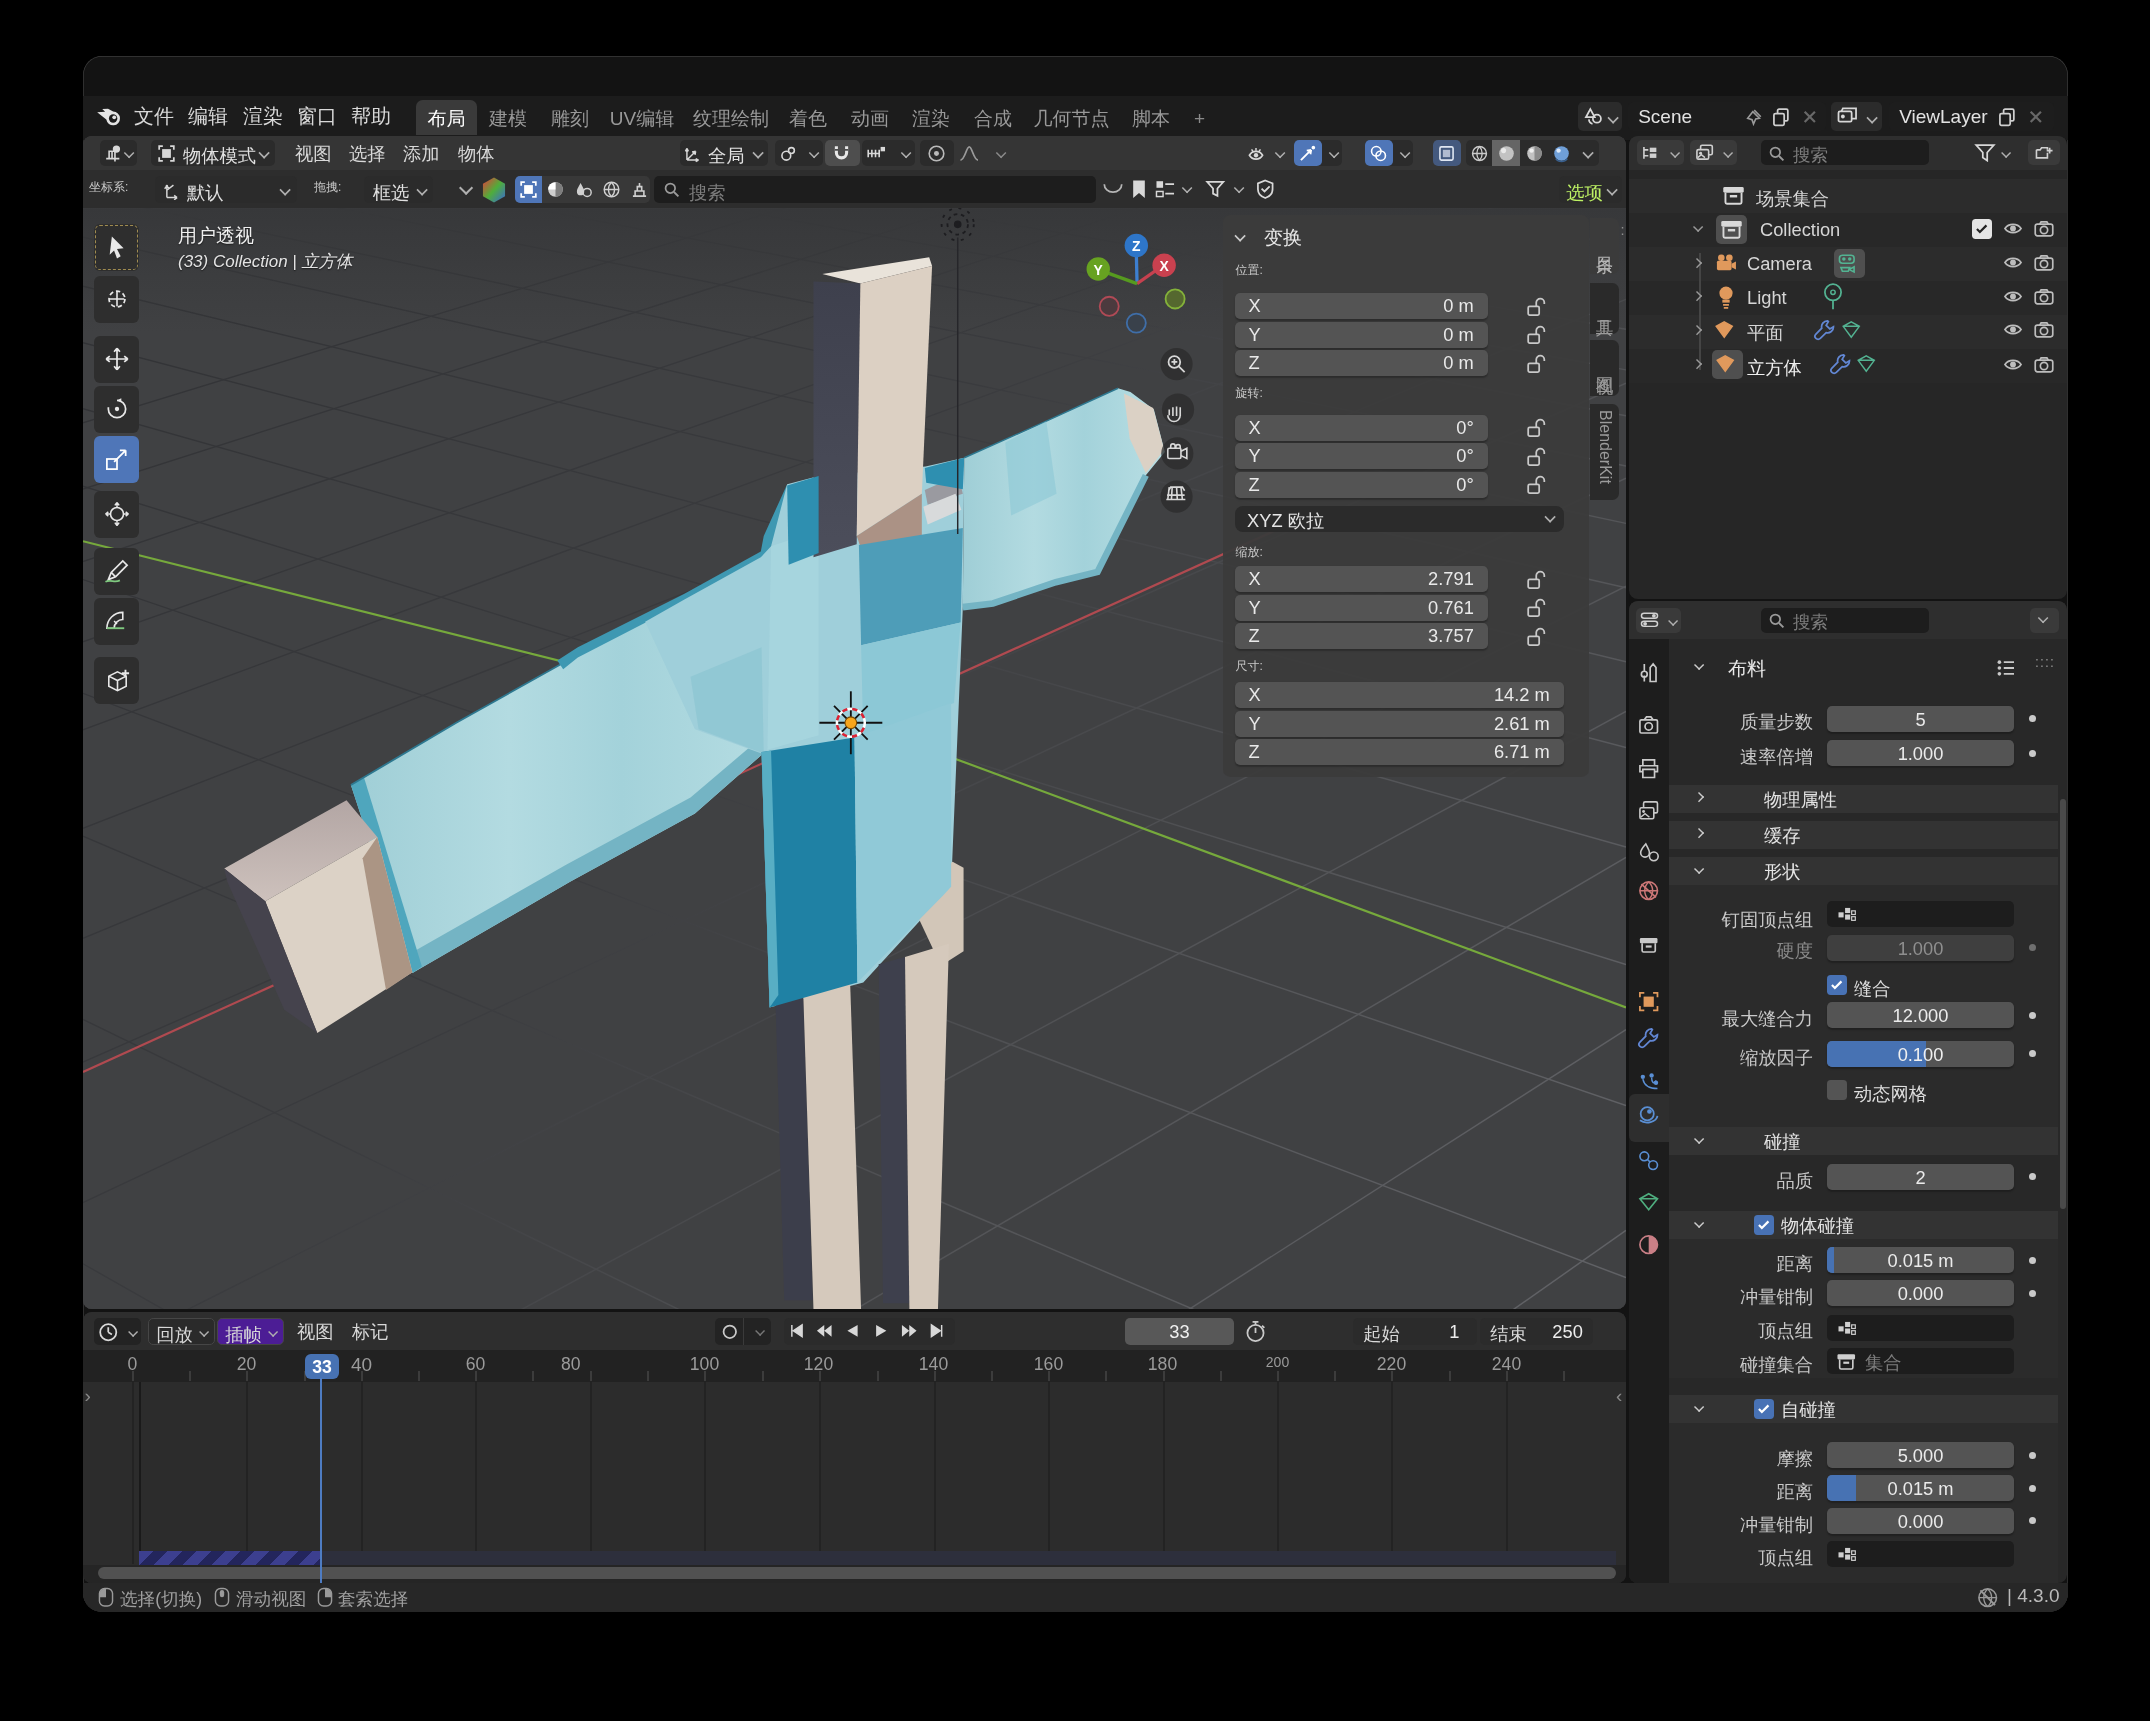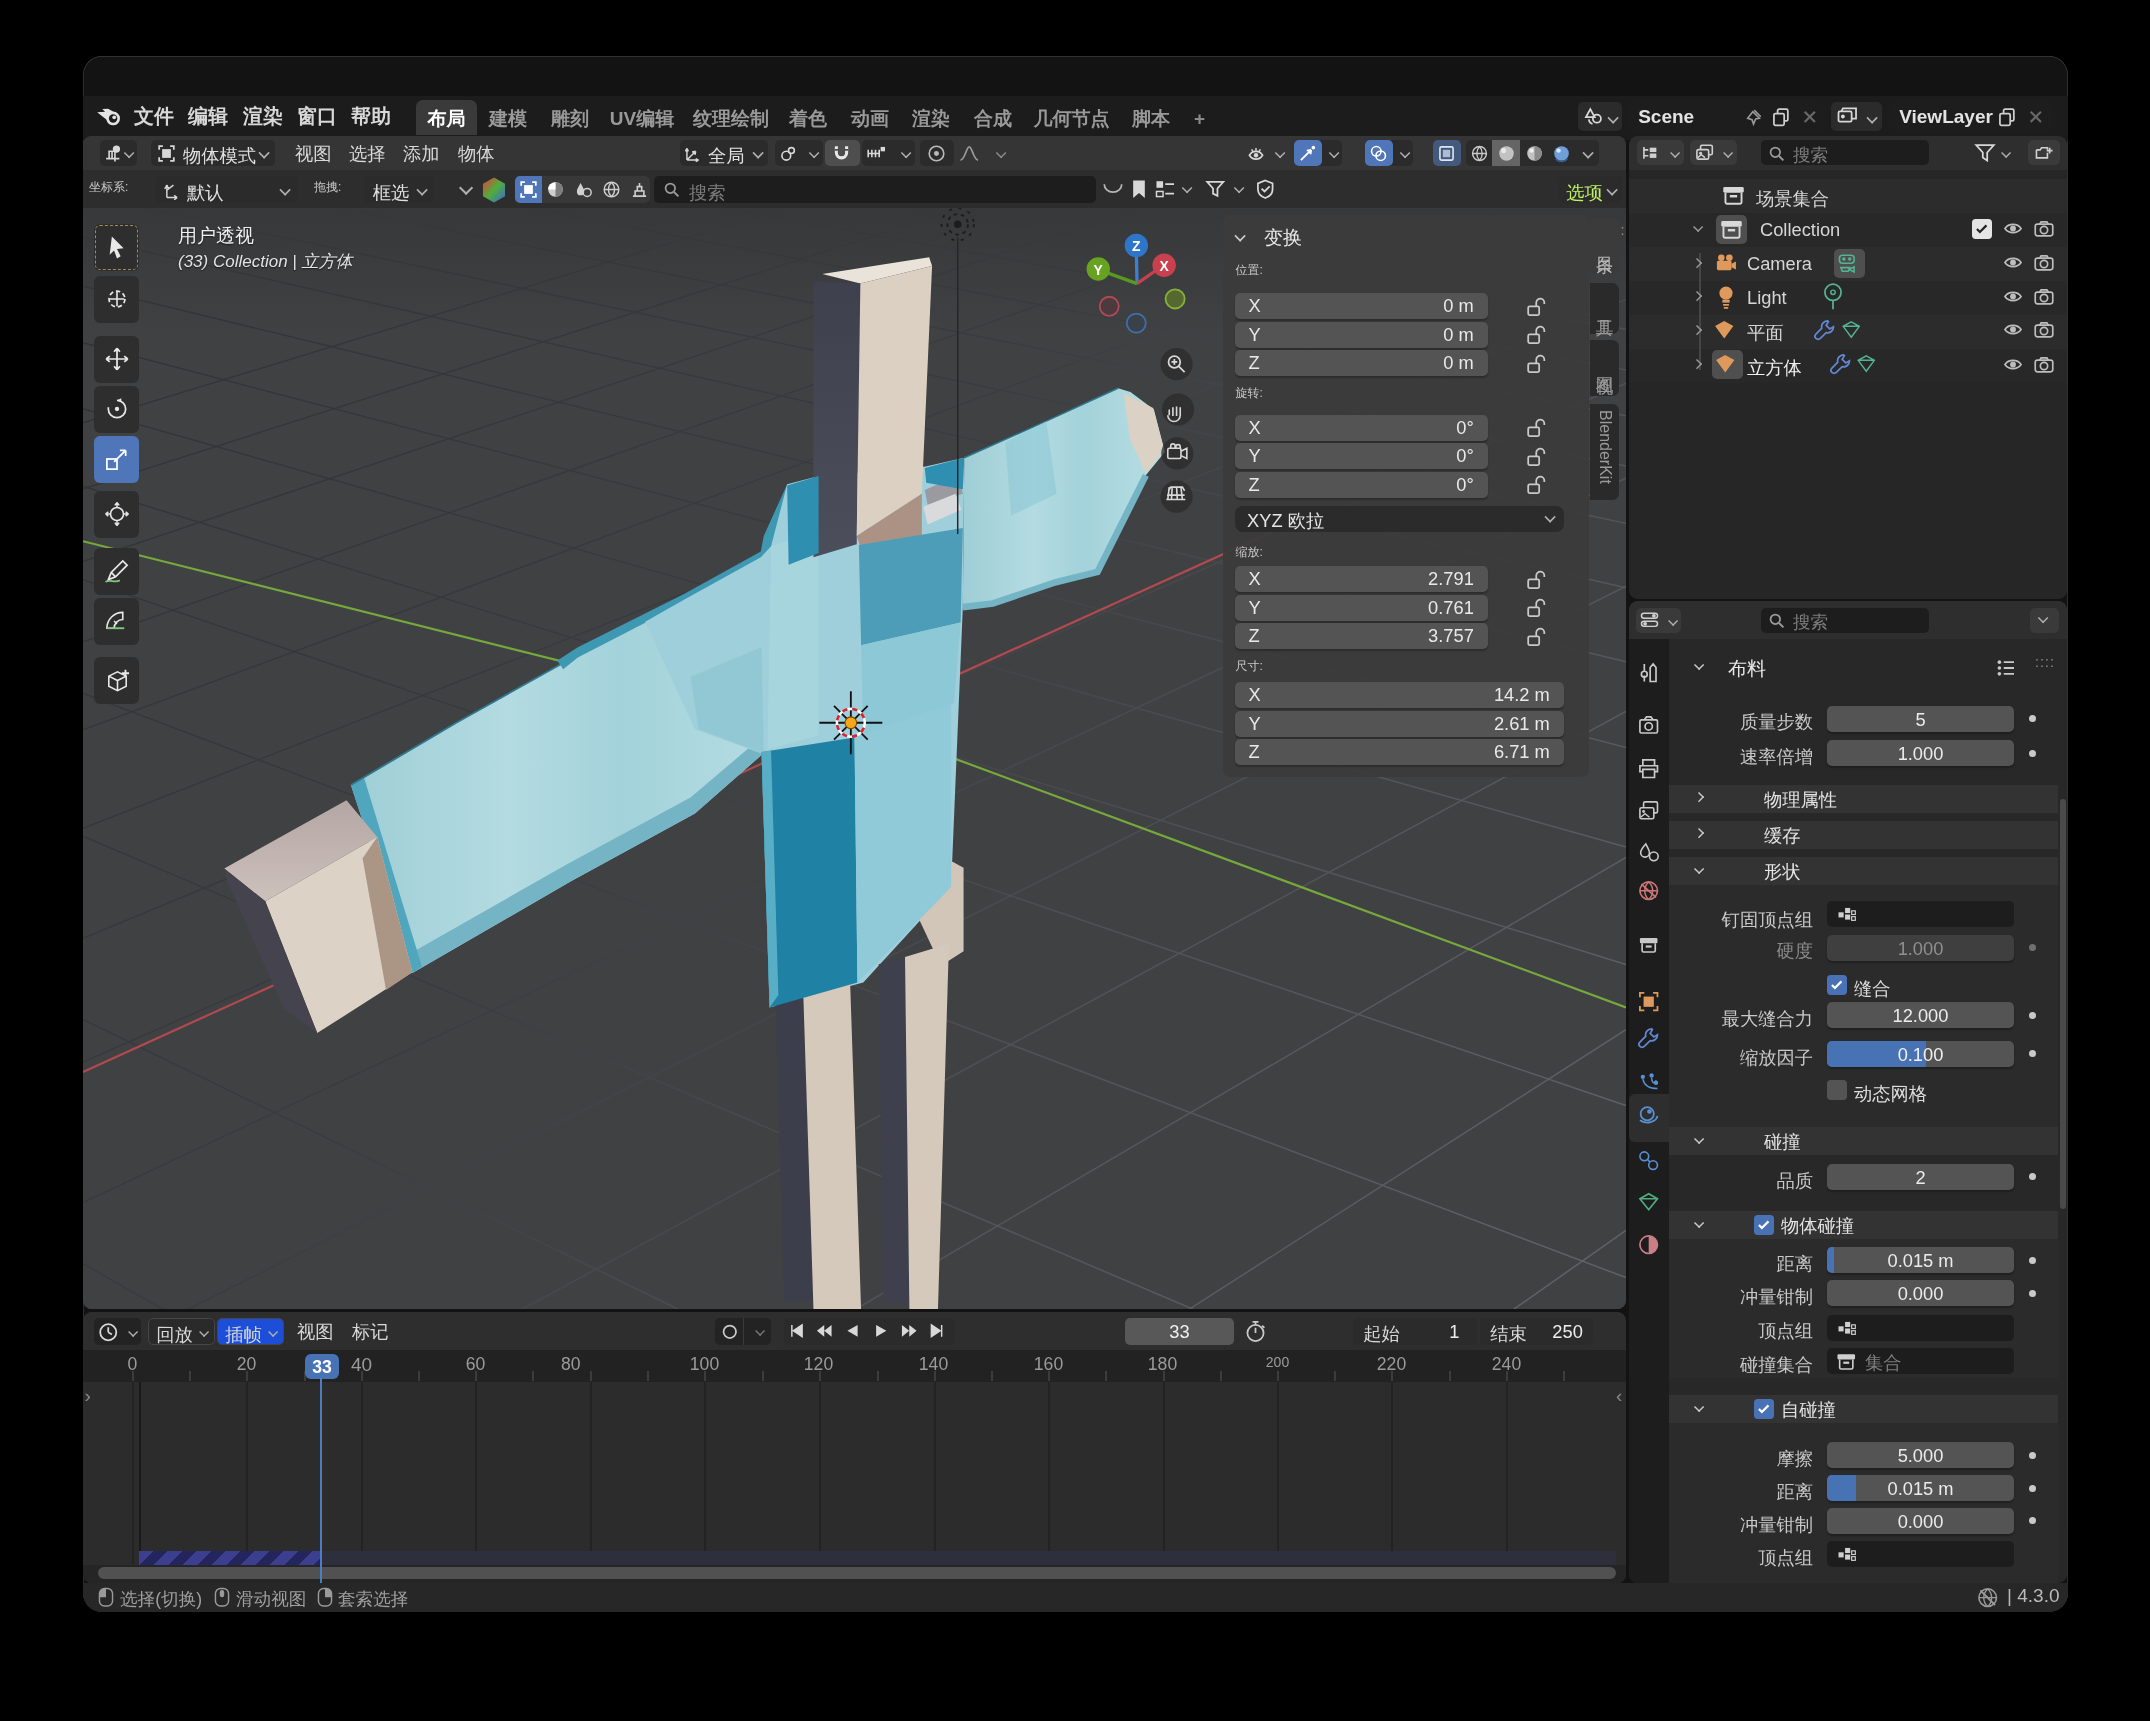--- a/index.html
+++ b/index.html
@@ -8,21 +8,21 @@
   .abs { position:absolute; }
   #win { position:absolute; left:83px; top:56px; width:1985px; height:1556px;
     background:#131313; border-radius:19px; overflow:hidden;
     box-shadow:0 0 0 0.7px #3d3d3d inset; }
   
   #titlebar { position:absolute; left:0; top:0; width:1985px; height:40px; background:#2b2b2b; }
   .tl { position:absolute; top:11px; width:18.3px; height:18.3px; border-radius:50%; }
   #title { position:absolute; top:0; left:0; width:1985px; height:40px; line-height:42px;
     text-align:center; color:#c9c9c9; font-size:21px; font-weight:bold; }
   
-  #topbar { position:absolute; left:0; top:40px; width:1985px; height:44px; background:#1c1c1c;font-weight:bold; }
+  #topbar { position:absolute; left:0; top:40px; width:1985px; height:44px; background:#1c1c1c; }
   .menu { position:absolute; top:0; height:40px; line-height:41px; color:#d8d8d8; font-size:20px; }
   .wtab { position:absolute; top:4.4px; height:35px; line-height:37px; color:#999; font-size:19px;
     text-align:center; border-radius:6.6px 6.6px 0 0; }
   .wtab.act { background:#3a3a3a; color:#fff; }
   
   .btn { position:absolute; background:#2b2b2b; border-radius:5.1px; }
   .lab { position:absolute; color:#c9c9c9; font-size:12px; }
   .chev { display:inline-block; width:10.2px; height:10.2px; border-right:2.2px solid #b0b0b0;
     border-bottom:2.2px solid #b0b0b0; transform:rotate(45deg); vertical-align:middle; }
   
@@ -1029,21 +1029,21 @@
   <svg class="abs" style="left:4.4px; top:3.7px;" width="20.5" height="20.5" viewBox="0 0 28 28">
     <circle cx="14" cy="14" r="11" fill="none" stroke="#d8d8d8" stroke-width="2.4"></circle>
           <path d="M14 14 L14 7 M14 14 L19 17" stroke="#d8d8d8" stroke-width="2.4"></path>
         </svg>
   <i class="chev" style="position:absolute; right:2.9px; top:8.8px; transform:rotate(45deg) scale(.7);"></i>
       </div>
 <div class="abs" style="left:65px; top:5.9px; width:67px; height:27px; background:#2a2a2a; border:0.7px solid #464646; border-radius:5.1px; color:#d8d8d8; font-size:18.3px;">
       <span style="position:absolute; left:7.3px; top:2.9px;">回放</span>
       <i class="chev" style="position:absolute; right:5.1px; top:8px; transform:rotate(45deg) scale(.7);"></i>
       </div>
-<div class="abs" style="left:134px; top:5.9px; width:67px; height:27px; background:#1d4ed8; border:0.7px solid #464646; border-radius:5.1px; color:#d8d8d8; font-size:18.3px;">
+<div class="abs" style="left:134px; top:5.9px; width:67px; height:27px; background:#4c1d95; border:0.7px solid #464646; border-radius:5.1px; color:#d8d8d8; font-size:18.3px;">
       <span style="position:absolute; left:7.3px; top:2.9px;">插帧</span>
       <i class="chev" style="position:absolute; right:5.1px; top:8px; transform:rotate(45deg) scale(.7);"></i>
       </div>
 <div class="menu" style="left:214px; height:38px; line-height:40px; font-size:18.3px;">视图</div>
 <div class="menu" style="left:269px; height:38px; line-height:40px; font-size:18.3px;">标记</div>
 <div class="abs" style="left:632px; top:5.9px; width:56px; height:27px; background:#232323; border-radius:5.1px;">
   <svg class="abs" style="left:5.9px; top:5.1px;" width="17.6" height="17.6" viewBox="0 0 24 24">
           <circle cx="12" cy="12" r="8.5" fill="none" stroke="#c9c9c9" stroke-width="2.4"></circle>
         </svg>
   <div class="abs" style="left:28px; top:0; width:0.7px; height:27px; background:#3a3a3a;"></div>

